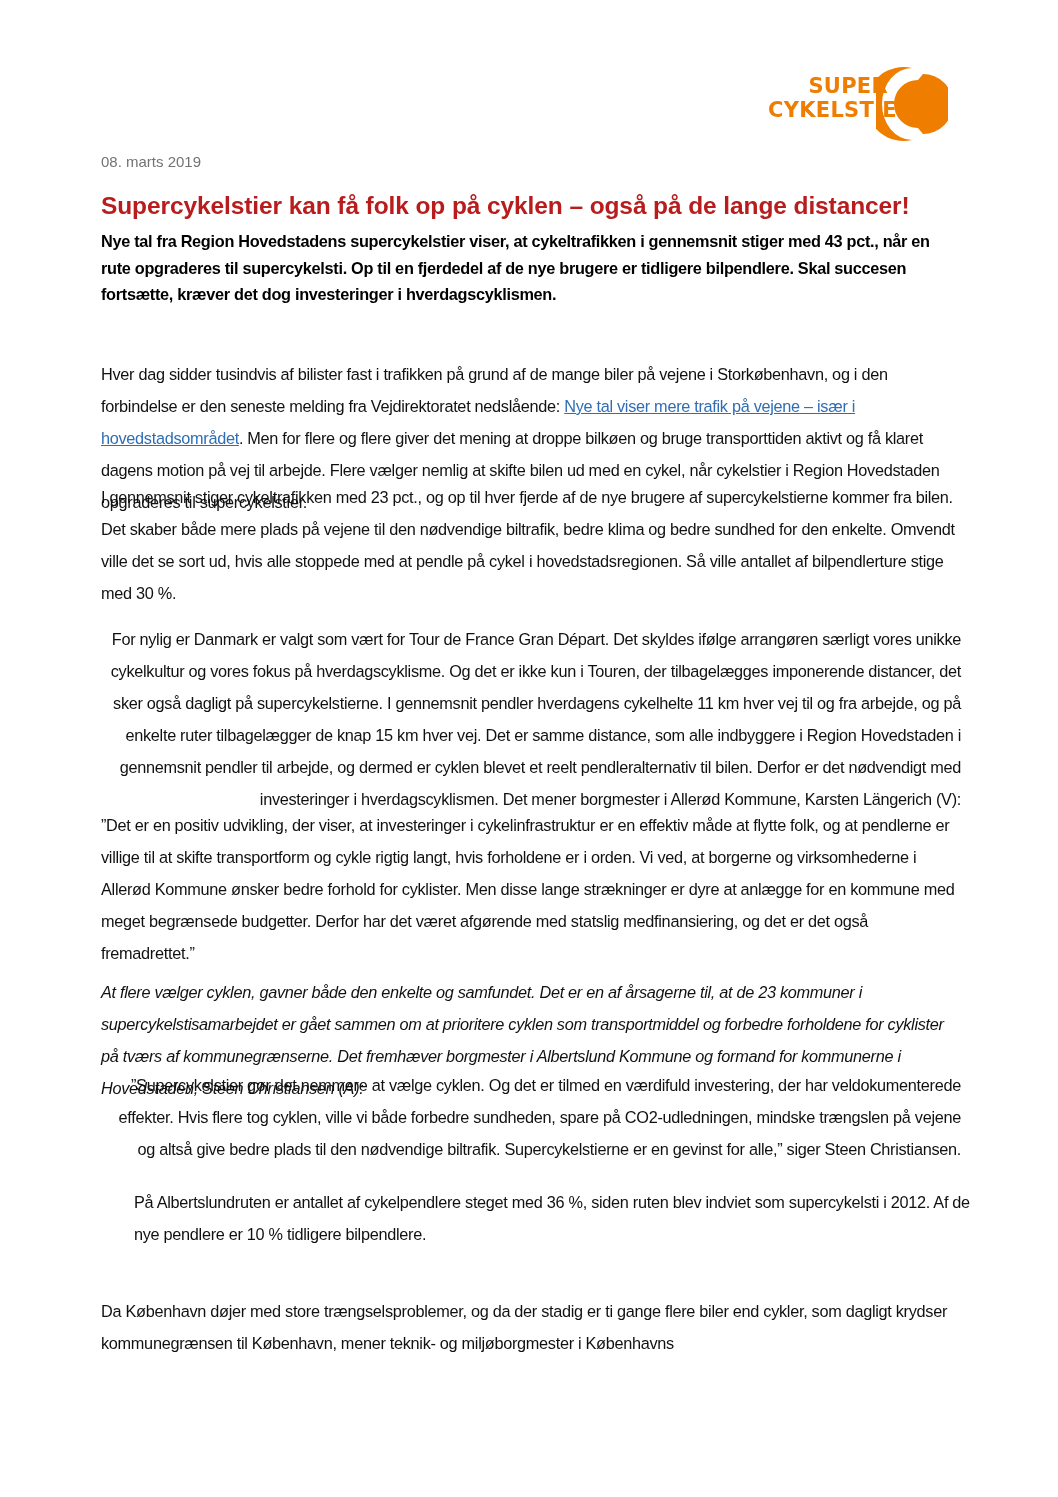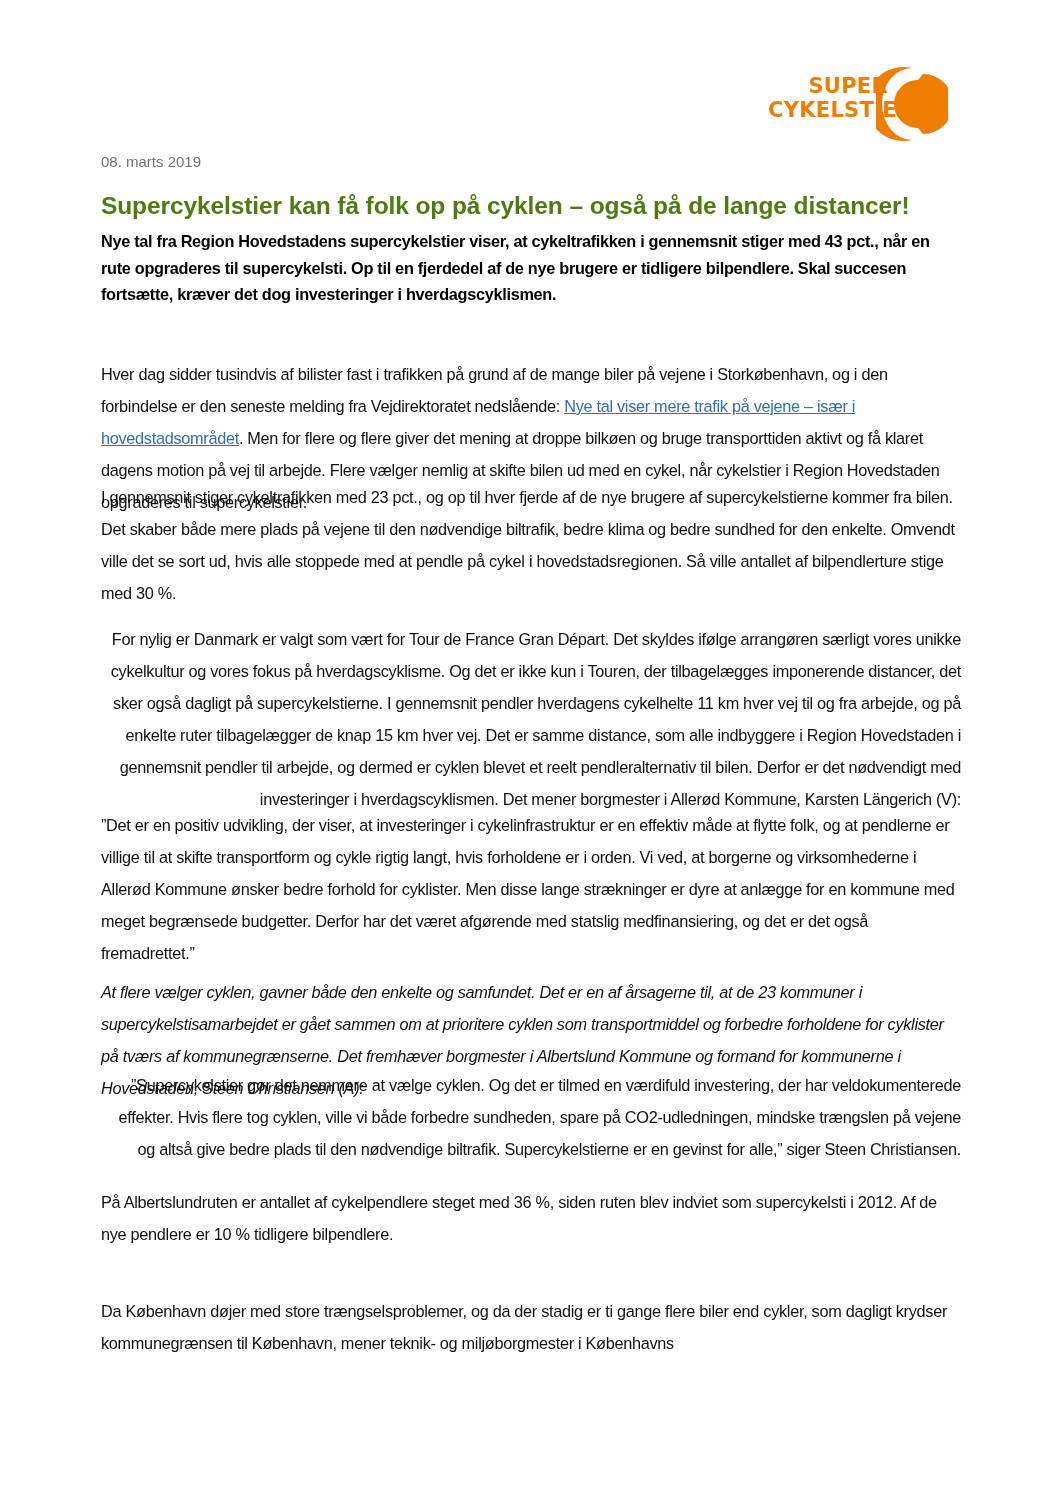--- a/index.html
+++ b/index.html
@@ -10,38 +10,38 @@
     .logo { position: absolute; top: 62px; left: 768px; height: 84px; width: 200px; }
     .logo-text { position: absolute; left: 0; top: 12px; text-align: right; width: 120px;
       color: #ee7d00; font-family: "DejaVu Sans", sans-serif; font-weight: bold;
       font-size: 21px; line-height: 24px; letter-spacing: 0.3px; }
     .logo-text span { display: block; }
     .logo-mark { position: absolute; left: 108px; top: 4px; width: 72px; height: 76px; }
 
     .date { position: absolute; left: 101px; top: 153px; font-size: 15px; color: #737373; }
 
     .title { position: absolute; left: 101px; top: 192px; font-size: 24.5px; font-weight: bold;
-      color: #4d7c0f; white-space: nowrap; letter-spacing: -0.1px; }
+      color: #b91c1c; white-space: nowrap; letter-spacing: -0.1px; }
 
     .lead { position: absolute; left: 101px; top: 228px; width: 860px; font-size: 16.3px;
       font-weight: bold; line-height: 26.5px; color: #000; letter-spacing: -0.3px; }
 
     .body { position: absolute; left: 101px; width: 860px; font-size: 16.3px;
       line-height: 32px; color: #111; letter-spacing: -0.3px; }
     .body p { margin: 0; }
     .italic { }
     a.link { color: #2f6db5; text-decoration: underline; }
 
     #p1 { top: 358px; }
     #p2 { top: 481px; }
     #p3 { top: 623px; text-align: right; }
     #p4 { top: 809px; }
     #p5 { top: 976px; font-style: italic; }
     #p6 { top: 1069px; text-align: right; }
-    #p7 { top: 1186px; }
+    #p7 { top: 1186px; margin-left: 33px; }
     #p8 { top: 1253px; margin-top: 42px; }
   </style>
 </head>
 <body>
 
 <div class="page">
 
   <div class="logo">
     <div class="logo-text">
       <span>SUPER</span>

